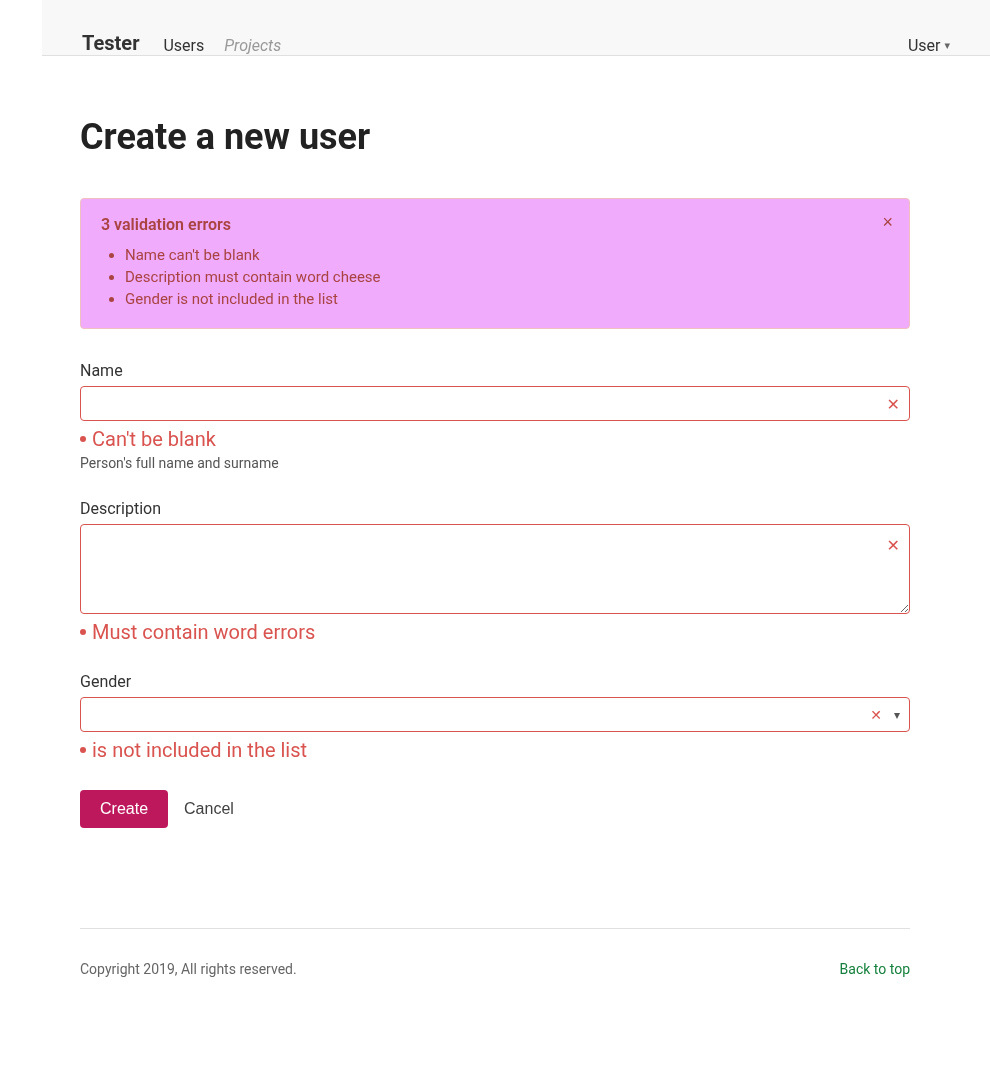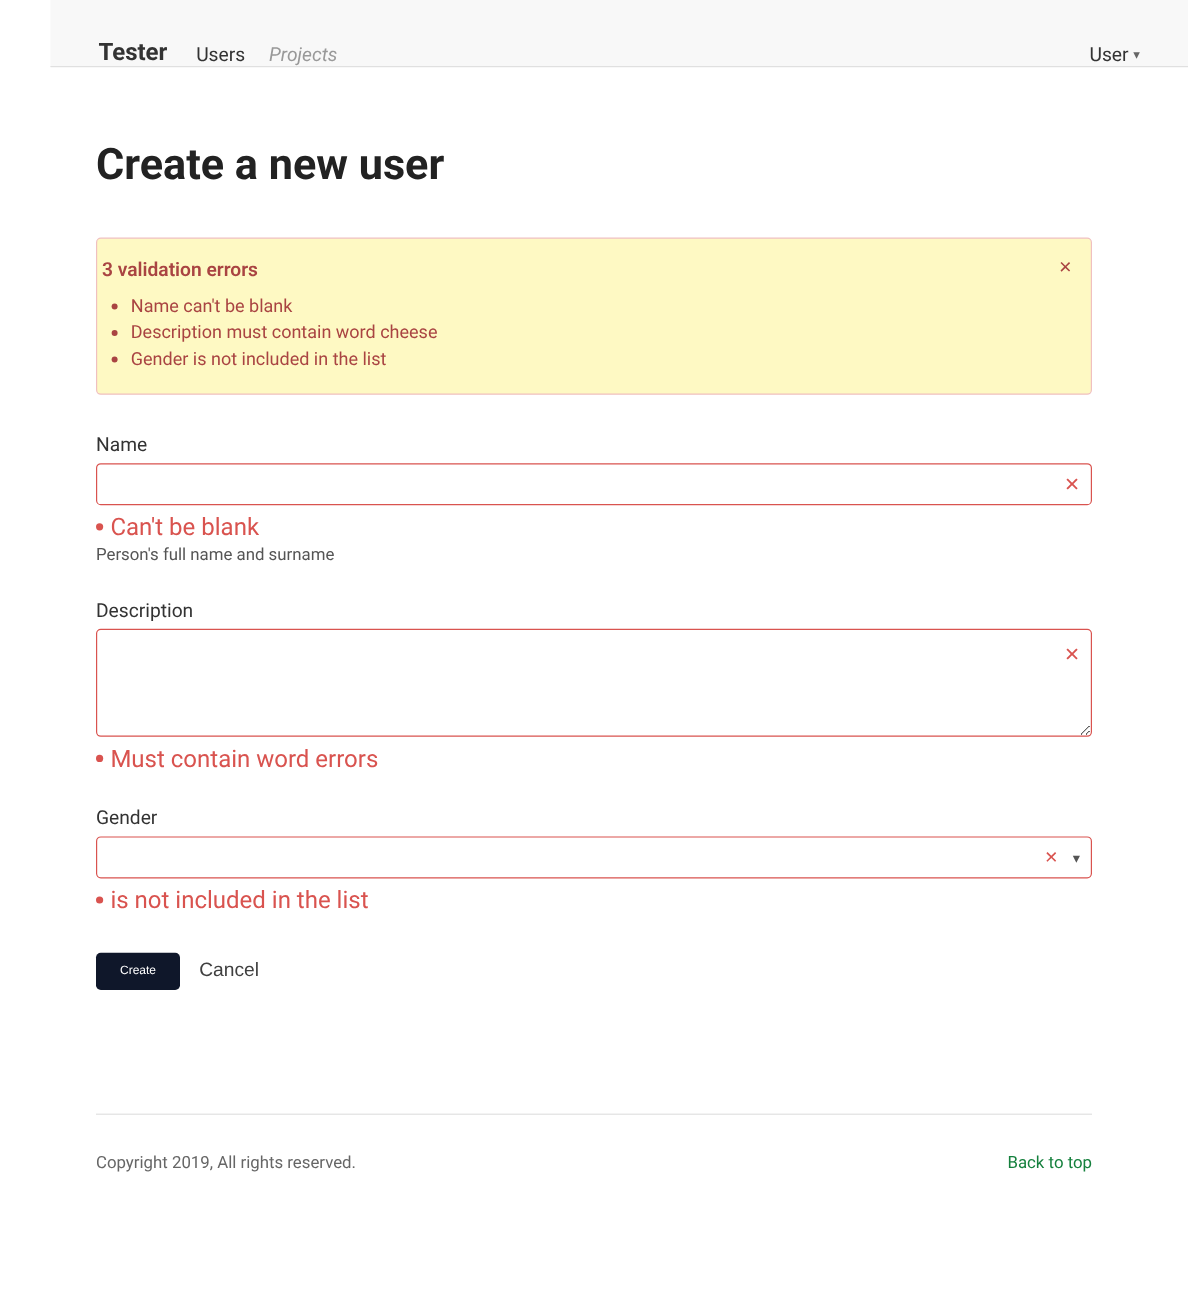--- a/index.html
+++ b/index.html
@@ -75,24 +75,24 @@
 
     .page-title {
       font-size: 36px;
       font-weight: 700;
       color: #222;
       margin-bottom: 40px;
     }
 
     
     .validation-box {
-      background-color: #fef9c3;
+      background-color: #f0abfc;
       border: 1px solid #f0c0c0;
       border-radius: 4px;
-      padding: 16px 4px;
+      padding: 16px 20px;
       margin-bottom: 32px;
       position: relative;
     }
 
     .validation-box-title {
       font-size: 16px;
       font-weight: 600;
       color: #a94442;
       margin-bottom: 12px;
     }
@@ -230,26 +230,26 @@
 
     
     .btn-row {
       display: flex;
       gap: 12px;
       align-items: center;
       margin-top: 8px;
     }
 
     .btn-create {
-      background: #0f172a;
+      background: #be185d;
       color: #fff;
       border: none;
       border-radius: 4px;
       padding: 10px 20px;
-      font-size: 10px;
+      font-size: 16px;
       cursor: pointer;
     }
 
     .btn-cancel {
       background: none;
       border: none;
       font-size: 16px;
       color: #404040;
       cursor: pointer;
       padding: 10px 4px;

